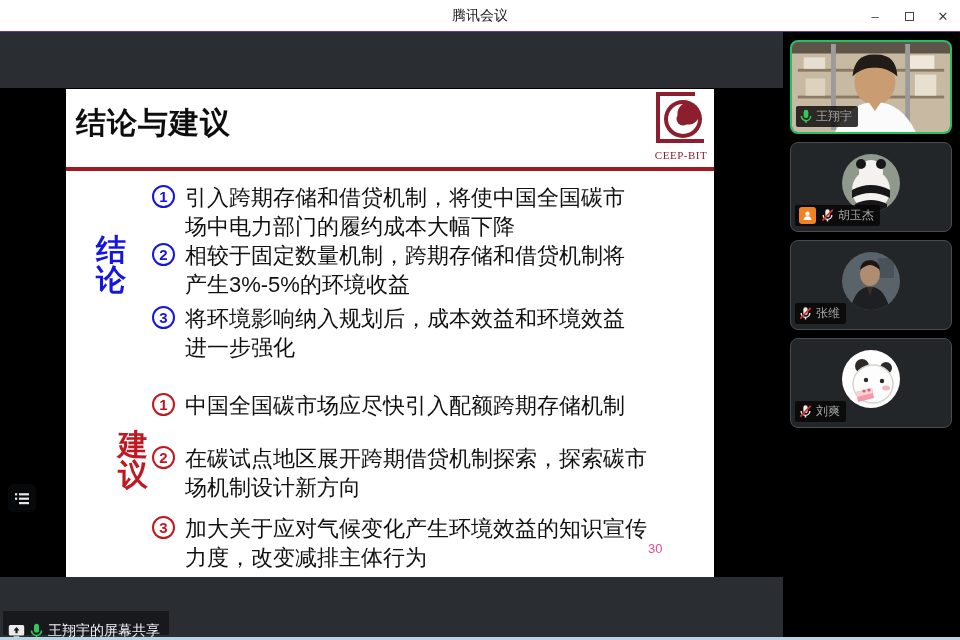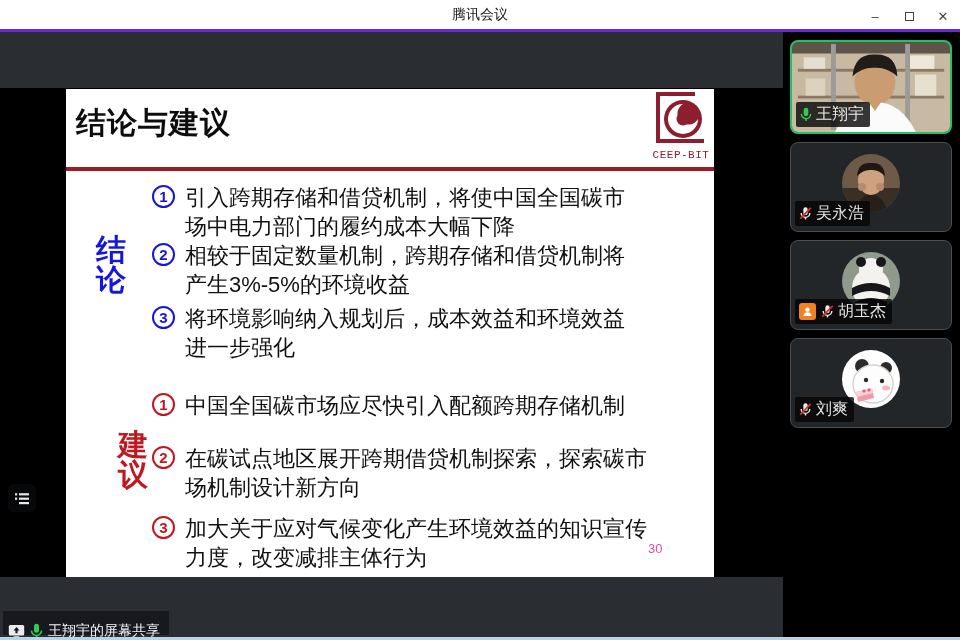--- a/index.html
+++ b/index.html
@@ -1,40 +1,40 @@
 <!DOCTYPE html>
 <html><head>
 <meta charset="utf-8">
 <style>
   * { margin:0; padding:0; box-sizing:border-box; }
   html,body { width:960px; height:640px; overflow:hidden; }
   body { font-family:"Liberation Sans","DejaVu Sans",sans-serif; background:#000; position:relative; }
 
   
   .titlebar { position:absolute; left:0; top:0; width:960px; height:32px; background:#ffffff;
-    border-bottom:3px solid #6d28d9; display:flex; align-items:center; justify-content:center; }
+    border-bottom:1px solid #6d28d9; display:flex; align-items:center; justify-content:center; }
   .titlebar .title { font-size:14px; color:#1a1a1a; }
   .win-controls { position:absolute; right:0; top:0; height:32px; display:flex; }
   .win-btn { width:34px; height:32px; display:flex; align-items:center; justify-content:center;
     color:#444; font-size:13px; cursor:default; }
   .win-btn .maxbox { width:9px; height:9px; border:1px solid #444; display:block; }
 
   
   .main { position:absolute; left:0; top:32px; width:960px; height:631px; display:flex; }
   .share-area { position:relative; width:783px; height:605px; background:#000; overflow:hidden; }
   .band-top { position:absolute; left:0; top:0; width:783px; height:56px; background:#2a2d31; }
   .band-bottom { position:absolute; left:0; top:545px; width:783px; height:60px; background:#2a2d31; }
 
   
   .slide { position:absolute; left:66px; top:57px; width:648px; height:488px; background:#ffffff; }
   .slide-title { position:absolute; left:10px; top:14px; font-size:30px; font-weight:900;
     color:#0d0d0d; letter-spacing:1px; }
   .slide-rule { position:absolute; left:0; top:78px; width:648px; height:4px; background:#9e1b22; }
   .logo { position:absolute; right:3px; top:2px; width:60px; height:72px; text-align:center; }
-  .logo .ceep-text { font-family:Liberation Mono, monospace; font-size:11px;
+  .logo .ceep-text { font-family:Liberation Serif, serif; font-size:11px;
     color:#8c1e2d; letter-spacing:0.5px; margin-top:-4px; }
 
   .v-label { position:absolute; left:30px; width:30px; font-size:30px; font-weight:bold;
     line-height:30px; word-break:break-all; text-align:center; }
   .v-label.blue { color:#1515e0; top:146px; }
   .v-label.red  { color:#c01820; top:341px;margin-left:22px; }
 
   .item { position:absolute; left:86px; display:flex; gap:10px; }
   .num-circle { flex:0 0 auto; width:23px; height:23px; border-radius:50%; border:2.5px solid;
     display:flex; align-items:center; justify-content:center; font-size:15px; font-weight:bold; margin-top:2px; }
@@ -57,21 +57,21 @@
     padding:8px 0 0 7px; display:flex; flex-direction:column; gap:8px; }
   .tile { position:relative; width:162px; height:90px; background:#232629; border:1px solid #4a4d50;
     border-radius:8px; overflow:hidden; flex:0 0 auto; }
   .tile.speaking { height:94px; border:2px solid #23c165; }
   .avatar-wrap { position:absolute; left:0; top:0; right:0; bottom:0;
     display:flex; align-items:center; justify-content:center; }
   .avatar-wrap svg.avatar { width:58px; height:58px; border-radius:50%; margin-top:-8px; }
   .video-fill { position:absolute; left:0; top:0; width:100%; height:100%; }
   .name-tag { position:absolute; left:4px; bottom:5px; background:rgba(5,5,5,0.8);
     display:flex; align-items:center; gap:4px; padding:2px 6px 2px 4px; border-radius:2px; }
-  .name-tag .nm { color:#e5e5e5; font-size:16px; white-space:nowrap; }
+  .name-tag .nm { color:#a3a3a3; font-size:12px; white-space:nowrap; }
   .badge { width:17px; height:17px; border-radius:3px; background:#f08224;
     display:flex; align-items:center; justify-content:center; margin-right:1px; }
 
   .bottom-line { position:absolute; left:0; top:637px; width:960px; height:3px; background:#b9d4e4; }
 </style>
 </head>
 <body>
 
 <div class="titlebar">
   <span class="title">腾讯会议</span>
@@ -184,42 +184,20 @@
       <div class="name-tag">
         <svg width="12" height="15" viewBox="0 0 13 16">
           <rect x="4" y="0.8" width="5" height="9" rx="2.5" fill="#35c759"></rect>
           <path d="M1.5 7.5 a5 5 0 0 0 10 0" fill="none" stroke="#35c759" stroke-width="1.6"></path>
           <line x1="6.5" y1="12.5" x2="6.5" y2="15" stroke="#35c759" stroke-width="1.6"></line>
         </svg>
         <span class="nm">王翔宇</span>
       </div>
     </div>
 
-    <div class="tile">
-      <div class="avatar-wrap">
-        <svg class="avatar" viewBox="0 0 58 58">
-          <rect width="58" height="58" fill="#6d5b47"></rect>
-          <rect y="34" width="58" height="24" fill="#3a2f25"></rect>
-          <ellipse cx="29" cy="26" rx="13" ry="15" fill="#cfa181"></ellipse>
-          <path d="M15 22 Q16 8 29 9 Q42 8 43 22 Q36 15 29 16 Q22 15 15 22 Z" fill="#1e1713"></path>
-          <path d="M12 58 Q18 40 29 41 Q40 40 46 58 Z" fill="#26201a"></path>
-          <circle cx="20" cy="33" r="4" fill="#b98a6b"></circle>
-            <circle cx="38" cy="33" r="4" fill="#b98a6b"></circle>
-        </svg>
-      </div>
-      <div class="name-tag">
-        <svg width="13" height="15" viewBox="0 0 15 16">
-          <rect x="5" y="0.8" width="5" height="9" rx="2.5" fill="#ececec"></rect>
-          <path d="M2.5 7.5 a5 5 0 0 0 10 0" fill="none" stroke="#ececec" stroke-width="1.6"></path>
-          <line x1="7.5" y1="12.5" x2="7.5" y2="15" stroke="#ececec" stroke-width="1.6"></line>
-          <line x1="1.5" y1="14" x2="13.5" y2="1.5" stroke="#d93026" stroke-width="2"></line>
-        </svg>
-        <span class="nm">吴永浩</span>
-      </div>
-    </div>
 
     <div class="tile">
       <div class="avatar-wrap">
         <svg class="avatar" viewBox="0 0 58 58">
           <rect width="58" height="58" fill="#8f9a8c"></rect>
           <ellipse cx="29" cy="36" rx="19" ry="20" fill="#f4f2ee"></ellipse>
           <circle cx="29" cy="18" r="12" fill="#f4f2ee"></circle>
           <circle cx="19" cy="10" r="5" fill="#17171a"></circle>
             <circle cx="39" cy="10" r="5" fill="#17171a"></circle>
           <path d="M10 36 Q29 26 48 36 L48 44 Q29 34 10 44 Z" fill="#17171a"></path>
@@ -236,20 +214,41 @@
         <svg width="13" height="15" viewBox="0 0 15 16">
           <rect x="5" y="0.8" width="5" height="9" rx="2.5" fill="#ececec"></rect>
           <path d="M2.5 7.5 a5 5 0 0 0 10 0" fill="none" stroke="#ececec" stroke-width="1.6"></path>
           <line x1="7.5" y1="12.5" x2="7.5" y2="15" stroke="#ececec" stroke-width="1.6"></line>
           <line x1="1.5" y1="14" x2="13.5" y2="1.5" stroke="#d93026" stroke-width="2"></line>
         </svg>
         <span class="nm">胡玉杰</span>
       </div>
     </div>
 
+    <div class="tile">
+      <div class="avatar-wrap">
+        <svg class="avatar" viewBox="0 0 58 58">
+          <rect width="58" height="58" fill="#5a626a"></rect>
+          <rect x="36" y="6" width="16" height="20" fill="#49525a"></rect>
+          <ellipse cx="28" cy="22" rx="10" ry="12" fill="#b08d70"></ellipse>
+          <path d="M18 18 Q19 8 28 8 Q37 8 38 18 Q32 13 28 13 Q24 13 18 18 Z" fill="#1a1613"></path>
+          <path d="M8 58 Q14 34 28 35 Q42 34 48 58 Z" fill="#1d1f22"></path>
+          <path d="M25 35 L28 44 L31 35 Z" fill="#3a2e26"></path>
+        </svg>
+      </div>
+      <div class="name-tag">
+        <svg width="13" height="15" viewBox="0 0 15 16">
+          <rect x="5" y="0.8" width="5" height="9" rx="2.5" fill="#ececec"></rect>
+          <path d="M2.5 7.5 a5 5 0 0 0 10 0" fill="none" stroke="#ececec" stroke-width="1.6"></path>
+          <line x1="7.5" y1="12.5" x2="7.5" y2="15" stroke="#ececec" stroke-width="1.6"></line>
+          <line x1="1.5" y1="14" x2="13.5" y2="1.5" stroke="#d93026" stroke-width="2"></line>
+        </svg>
+        <span class="nm">张维</span>
+      </div>
+    </div>
 
 
     <div class="tile">
       <div class="avatar-wrap">
         <svg class="avatar" viewBox="0 0 58 58">
           <rect width="58" height="58" fill="#ffffff"></rect>
           <circle cx="20" cy="16" r="7" fill="#2b2b2b"></circle>
             <circle cx="44" cy="18" r="6" fill="#2b2b2b"></circle>
           <ellipse cx="31" cy="34" rx="20" ry="19" fill="#fdfdfd" stroke="#d8d2cc" stroke-width="1.5"></ellipse>
           <circle cx="24" cy="30" r="2.2" fill="#2b2b2b"></circle>

